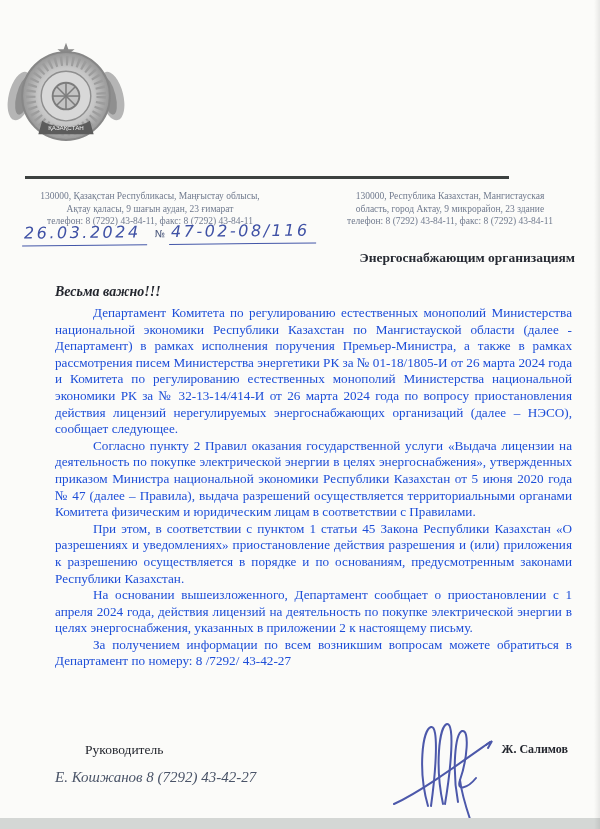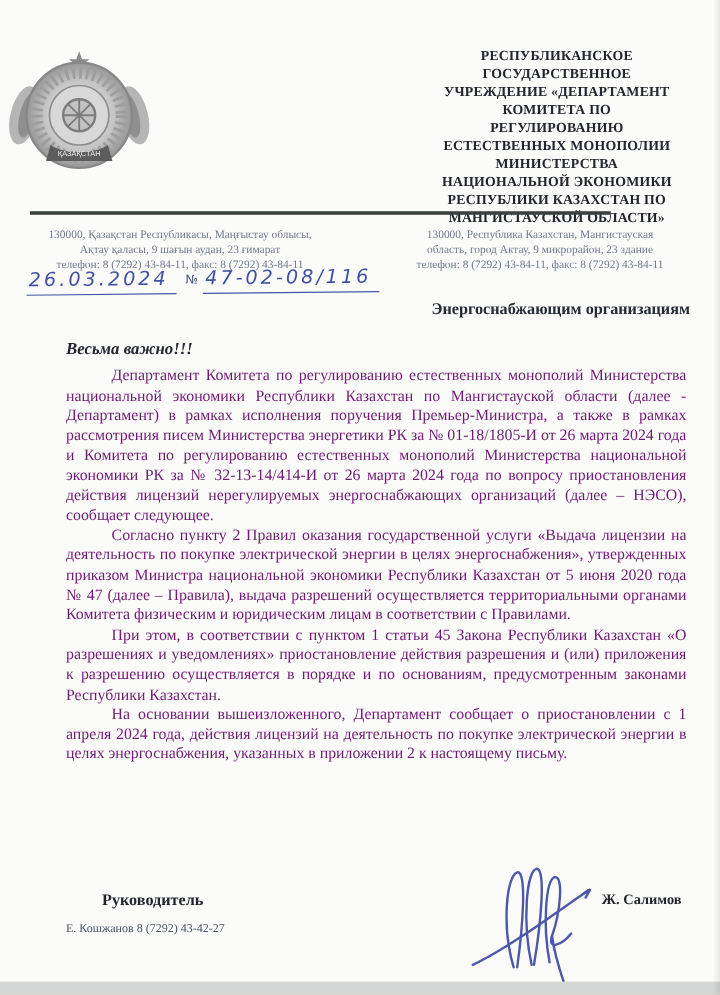--- a/index.html
+++ b/index.html
@@ -39,28 +39,28 @@
   
   .addressee{position:absolute;top:250px;right:25px;text-align:right;}
   .addressee .to{font-weight:bold;font-size:13.5px;color:#262a33;text-align:right;}
   .addressee .note{font-style:italic;font-size:12.5px;margin-top:3px;color:#3a3f4a;}
 
   .important{position:absolute;top:284px;left:55px;font-weight:bold;font-style:italic;
              font-size:14px;color:#23262e;}
 
   
   .bodytext{position:absolute;top:305px;left:55px;width:517px;
-            font-size:13.2px;line-height:16.6px;text-align:justify;color:#701a75;}
+            font-size:13.2px;line-height:16.6px;text-align:justify;color:#1d4ed8;}
   .bodytext p{margin:0;text-indent:38px;}
 
   
   .sigrow{position:absolute;top:742px;left:0;width:100%;}
-  .sigrow .role{position:absolute;left:85px;font-weight:bold;font-size:13.5px;color:#23262e;}
+  .sigrow .role{position:absolute;left:85px;font-weight:normal;font-size:13.5px;color:#23262e;}
   .sigrow .name{position:absolute;right:32px;font-weight:bold;font-size:12px;color:#23262e;}
-  .executor{position:absolute;top:769px;left:55px;font-size:10px;color:#4a5468;}
+  .executor{position:absolute;top:769px;left:55px;font-size:15px;color:#4a5468;font-style:italic;}
   .signature-svg{position:absolute;top:712px;left:388px;}
 </style>
 </head>
 <body>
 
 <div class="page">
 
   <div class="header">
 
     <div class="emblem-wrap">
@@ -85,30 +85,20 @@
           <line x1="51" y1="58" x2="79" y2="58"></line>
           <line x1="65" y1="44" x2="65" y2="72"></line>
           <line x1="55" y1="48" x2="75" y2="68"></line>
           <line x1="75" y1="48" x2="55" y2="68"></line>
         </g>
         <path d="M40 84 C 50 92, 80 92, 90 84 L 94 98 L 36 98 Z" fill="#5c5c5c"></path>
         <text x="65" y="94" text-anchor="middle" font-size="6.5" fill="#efefef" font-family="Liberation Sans, sans-serif">ҚАЗАҚСТАН</text>
       </svg>
     </div>
 
-    <div class="org right">РЕСПУБЛИКАНСКОЕ
-ГОСУДАРСТВЕННОЕ
-УЧРЕЖДЕНИЕ «ДЕПАРТАМЕНТ
-КОМИТЕТА ПО
-РЕГУЛИРОВАНИЮ
-ЕСТЕСТВЕННЫХ МОНОПОЛИИ
-МИНИСТЕРСТВА
-НАЦИОНАЛЬНОЙ ЭКОНОМИКИ
-РЕСПУБЛИКИ КАЗАХСТАН ПО
-МАНГИСТАУСКОЙ ОБЛАСТИ»</div>
   </div>
 
   <div class="rule"></div>
 
   <div class="addresses">
     <div class="addr left">130000, Қазақстан Республикасы, Маңғыстау облысы,
 Ақтау қаласы, 9 шағын аудан, 23 ғимарат
 телефон: 8 (7292) 43-84-11, факс: 8 (7292) 43-84-11</div>
     <div class="addr right">130000, Республика Казахстан, Мангистауская
 область, город Актау, 9 микрорайон, 23 здание
@@ -125,20 +115,21 @@
     <div class="to">Энергоснабжающим организациям</div>
   </div>
 
   <div class="important">Весьма важно!!!</div>
 
   <div class="bodytext">
     <p>Департамент Комитета по регулированию естественных монополий Министерства национальной экономики Республики Казахстан по Мангистауской области (далее - Департамент) в рамках исполнения поручения Премьер-Министра, а также в рамках рассмотрения писем Министерства энергетики РК за № 01-18/1805-И от 26 марта 2024 года и Комитета по регулированию естественных монополий Министерства национальной экономики РК за № 32-13-14/414-И от 26 марта 2024 года по вопросу приостановления действия лицензий нерегулируемых энергоснабжающих организаций (далее – НЭСО), сообщает следующее.</p>
     <p>Согласно пункту 2 Правил оказания государственной услуги «Выдача лицензии на деятельность по покупке электрической энергии в целях энергоснабжения», утвержденных приказом Министра национальной экономики Республики Казахстан от 5 июня 2020 года № 47 (далее – Правила), выдача разрешений осуществляется территориальными органами Комитета физическим и юридическим лицам в соответствии с Правилами.</p>
     <p>При этом, в соответствии с пунктом 1 статьи 45 Закона Республики Казахстан «О разрешениях и уведомлениях» приостановление действия разрешения и (или) приложения к разрешению осуществляется в порядке и по основаниям, предусмотренным законами Республики Казахстан.</p>
     <p>На основании вышеизложенного, Департамент сообщает о приостановлении с 1 апреля 2024 года, действия лицензий на деятельность по покупке электрической энергии в целях энергоснабжения, указанных в приложении 2 к настоящему письму.</p>
+    <p>За получением информации по всем возникшим вопросам можете обратиться в Департамент по номеру: 8 /7292/ 43-42-27</p>
   </div>
 
   <div class="sigrow">
     <span class="role">Руководитель</span>
     <span class="name">Ж. Салимов</span>
   </div>
 
   <svg class="signature-svg" width="120" height="112" viewBox="0 0 120 112">
     <g fill="none" stroke="#4c58aa" stroke-width="2" stroke-linecap="round">
       <path d="M6 92 C 32 80, 68 54, 102 30"></path>

